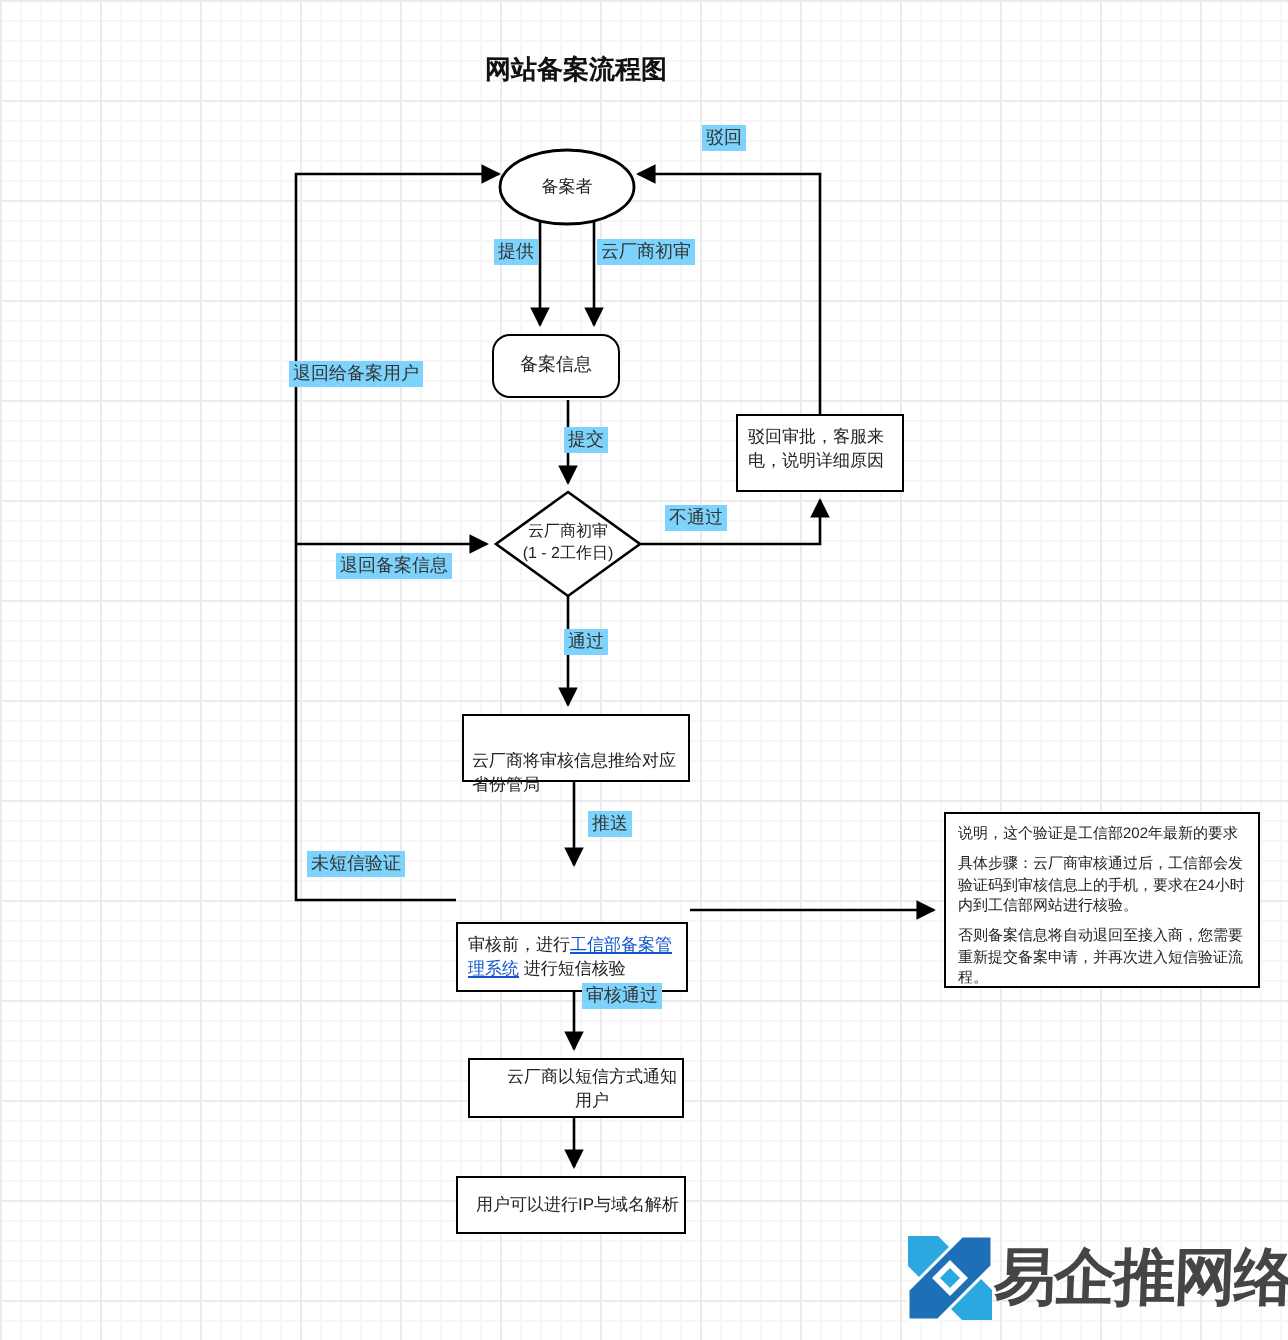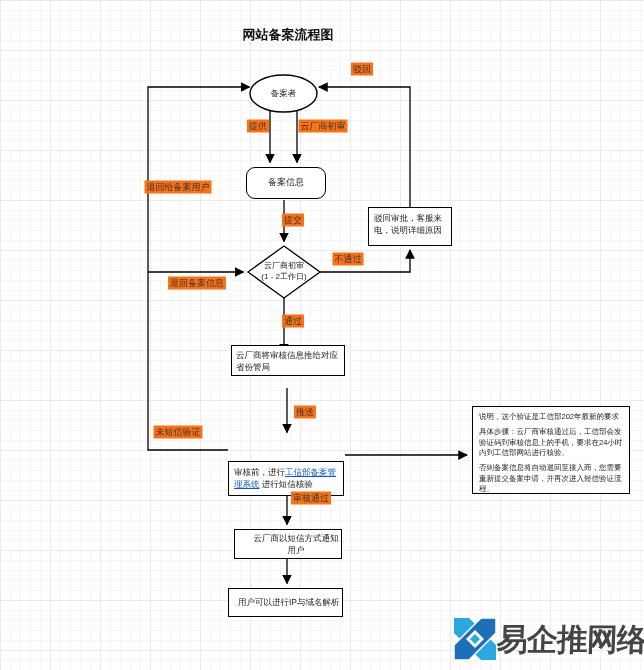--- a/index.html
+++ b/index.html
@@ -27,21 +27,21 @@
   .node.center{display:flex;align-items:center;justify-content:center;text-align:center;}
   .node.thick{border-width:1.8px;}
   .rounded{border-radius:9px;}
   .shape-label{
     position:absolute;box-sizing:border-box;background:transparent;border:none;
     display:flex;flex-direction:column;align-items:center;justify-content:center;
     text-align:center;color:#222;font-size:8.5px;line-height:1.35;
   }
   .edge-label{
     position:absolute;transform:translate(-50%,-50%);
-    background:#f97316;padding:0 2px;font-size:9px;color:#333;white-space:nowrap;
+    background:#7dd3fc;padding:0 2px;font-size:9px;color:#333;white-space:nowrap;
   }
   .linktext{color:#1155cc;text-decoration:underline;cursor:pointer;}
   .notebox p{margin:0 0 5px 0;}
   .notebox p:last-child{margin-bottom:0;}
   .watermark-text{
     left:497px;top:615px;width:146px;height:48px;
     font-family:"DejaVu Serif","Liberation Serif",serif;
     font-weight:900;font-size:31px;line-height:48px;color:#454545;
     letter-spacing:-1px;white-space:nowrap;transform:skewX(-2deg);
   }
@@ -77,29 +77,29 @@
 
 <div class="shape-label" style="left:250px;top:75px;width:67px;height:37px;">
   <span>备案者</span>
 </div>
 
 <div class="shape-label" style="left:240px;top:246px;width:88px;height:52px;font-size:8px;">
   <span>云厂商初审</span>
   <span>(1 - 2工作日)</span>
 </div>
 
-<div class="node center rounded" style="left:246px;top:167px;width:80px;height:32px;font-size:9px;border-width:1.4px;">
+<div class="node center rounded" style="left:246px;top:167px;width:64px;height:32px;font-size:9px;border-width:1.4px;">
   <span>备案信息</span>
 </div>
 
 <div class="node thick" style="left:368px;top:207px;width:84px;height:39px;padding:4px 5px;font-size:8.5px;">
   <span>驳回审批，客服来电，说明详细原因</span>
 </div>
 
-<div class="node thick" style="left:231px;top:345px;width:114px;height:31px;padding:3px 4px;font-size:8.5px;">
+<div class="node thick" style="left:231px;top:357px;width:114px;height:31px;padding:16px 4px;font-size:8.5px;">
   <span>云厂商将审核信息推给对应省份管局</span>
 </div>
 
 <div class="node thick" style="left:228px;top:461px;width:116px;height:35px;padding:4px 5px;font-size:8.5px;">
   <span>审核前，进行</span><span class="linktext">工信部备案管理系统</span><span> 进行短信核验</span>
 </div>
 
 <div class="node thick notebox" style="left:472px;top:406px;width:158px;height:88px;padding:5px 6px;font-size:7.5px;line-height:1.38;">
   <p>说明，这个验证是工信部202年最新的要求</p>
   <p>具体步骤：云厂商审核通过后，工信部会发验证码到审核信息上的手机，要求在24小时内到工信部网站进行核验。</p>

